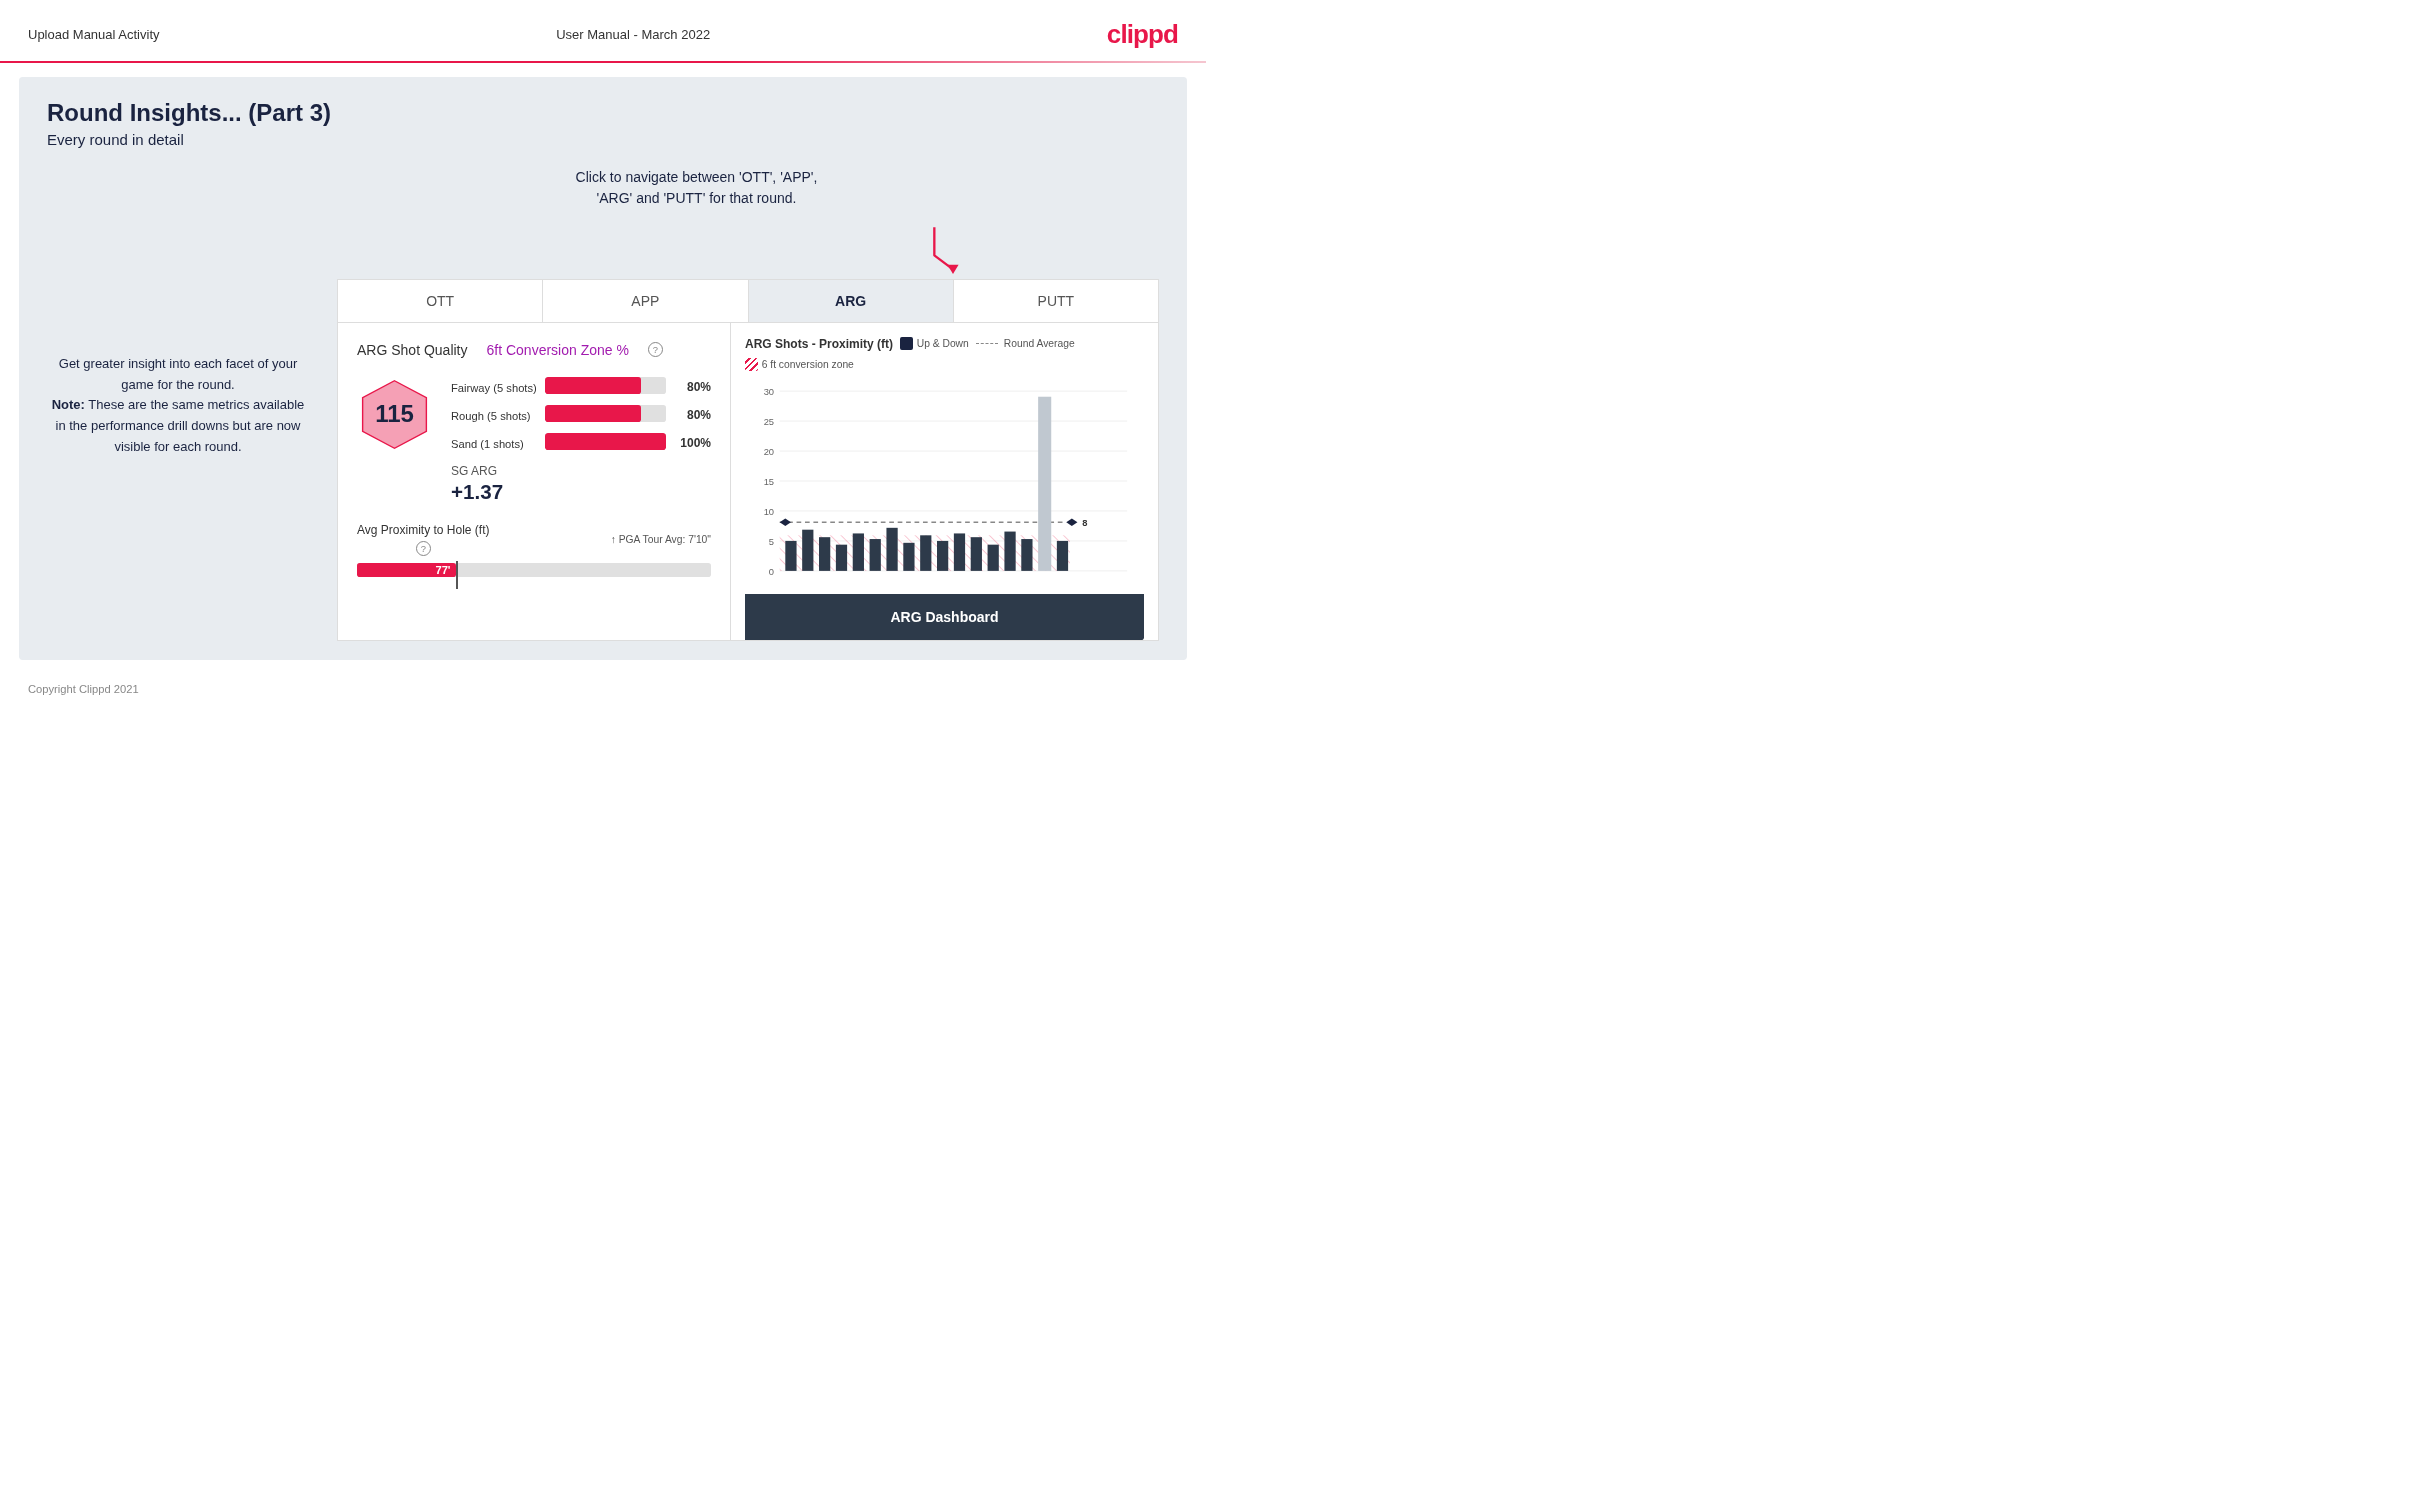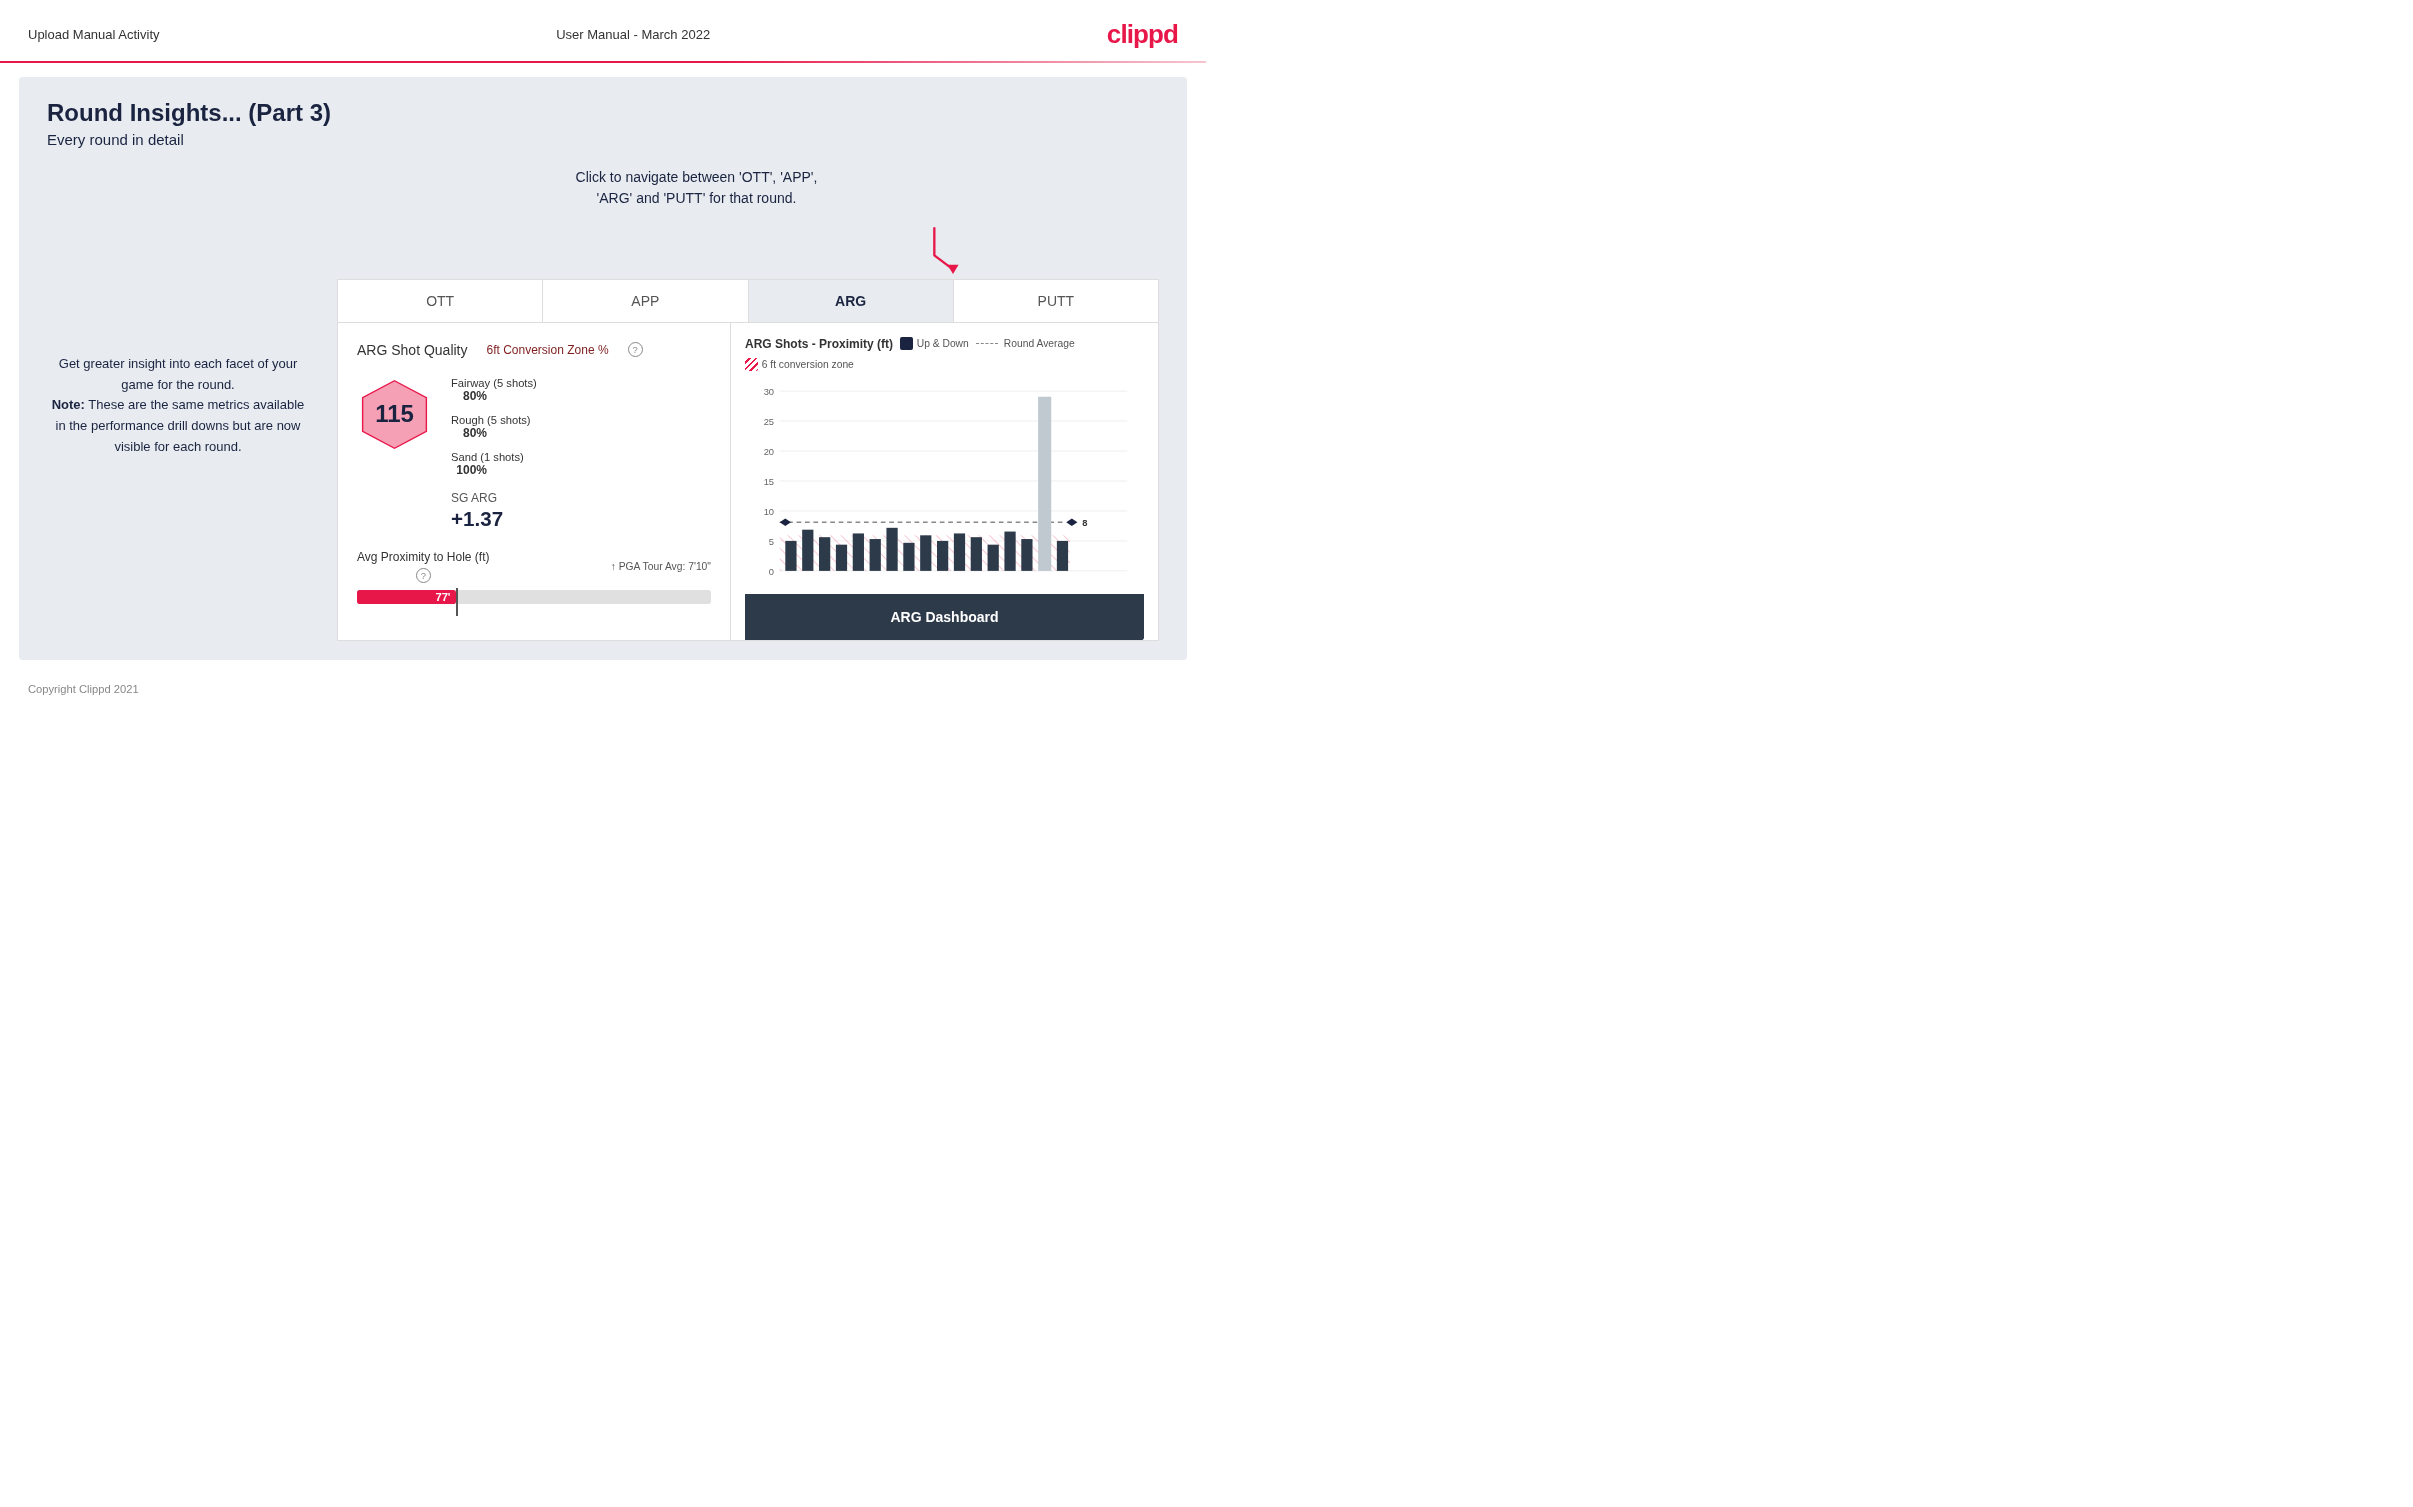--- a/index.html
+++ b/index.html
@@ -129,21 +129,21 @@
 
     .section-header {
       display: flex;
       align-items: center;
       gap: 19px;
       margin-bottom: 19px;
       font-size: 12px;
       color: #555;
     }
     .section-header .label { font-weight: 400; color: #333; font-size: 14px; }
-    .section-header .sublabel { font-size: 12px; color: #7f1d1d; }
+    .section-header .sublabel { font-size: 14px; color: #a21caf; }
     .help-icon {
       display: inline-flex;
       align-items: center;
       justify-content: center;
       width: 15px; height: 15px;
       border: 0.9px solid #888;
       border-radius: 50%;
       font-size: 9.4px;
       color: #888;
       cursor: pointer;
@@ -170,23 +170,22 @@
       font-size: 24px;
       font-weight: 700;
       color: #1a2340;
       z-index: 1;
     }
 
     
     .shot-rows { margin-bottom: 14px; }
     .shot-row {
       display: flex;
-      align-items: flex-start;
+      align-items: flex-end;
       margin-bottom: 11.2px;
-      flex-direction: column;
     }
     .shot-label { font-size: 11.2px; color: #333; width: 94px; flex-shrink: 0; }
     .bar-container {
       flex: 1;
       height: 17px;
       background: #e0e0e0;
       border-radius: 2.8px;
       overflow: hidden;
       margin-right: 9.4px;
     }

